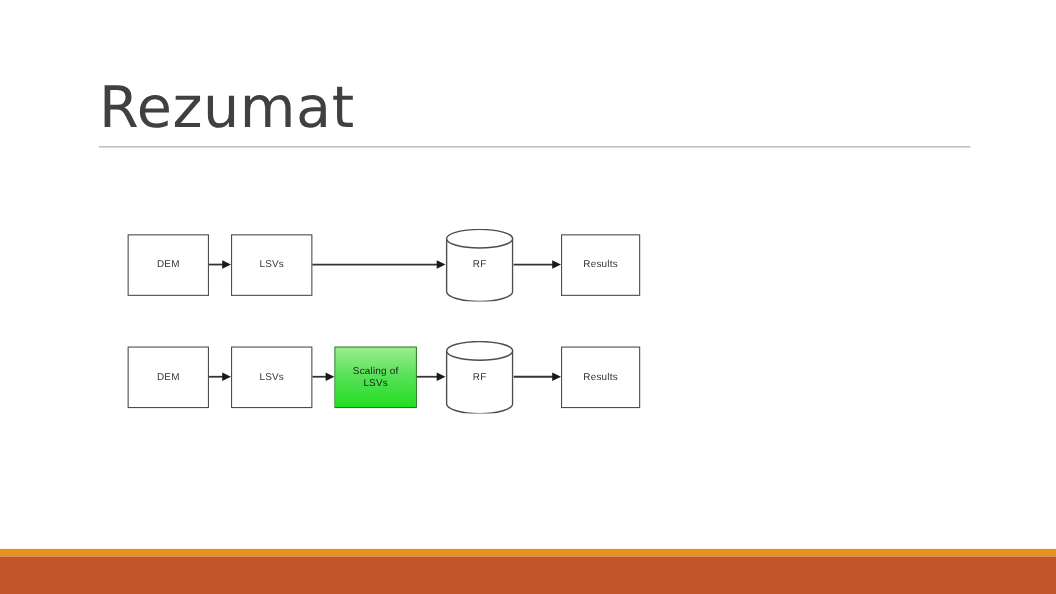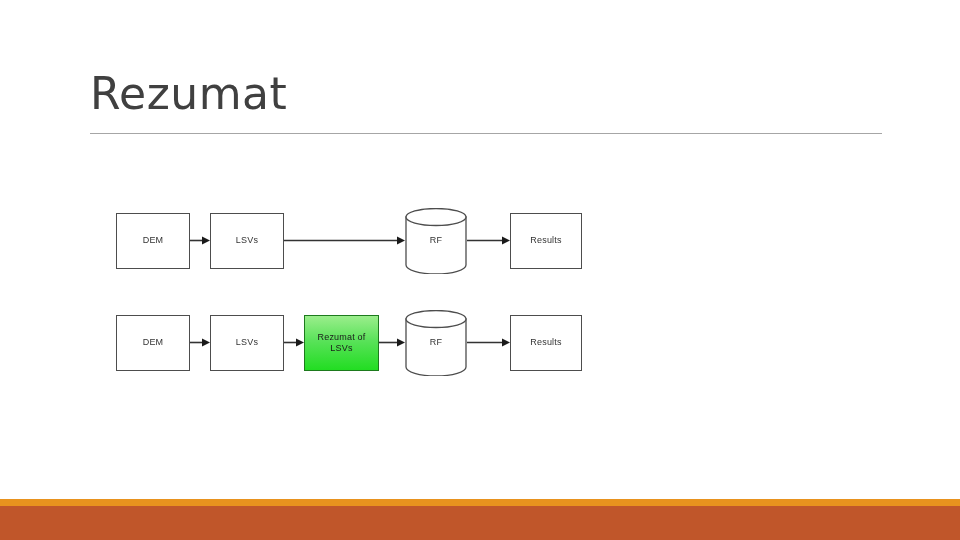--- a/index.html
+++ b/index.html
@@ -14,21 +14,21 @@
     overflow: hidden;
     font-family: "Liberation Sans", sans-serif;
   }
 
   
   #slide-title {
     position: absolute;
     left: 90px;
     top: 72px;
     font-family: "DejaVu Sans", sans-serif;
-    font-size: 44px;
+    font-size: 52px;
     font-weight: 400;
     letter-spacing: 0.5px;
     color: #404040;
     line-height: 1.0;
     white-space: nowrap;
   }
   #title-rule {
     position: absolute;
     left: 90px;
     top: 133px;
@@ -191,21 +191,21 @@
 
     <div class="connector" style="left:284px; top:24px; width:20px;">
       <svg class="conn-svg" viewBox="0 0 20 11" preserveAspectRatio="none">
         <line x1="0" y1="5.5" x2="13" y2="5.5" stroke="#333333" stroke-width="1.6"></line>
         <polygon points="12,1.6 20,5.5 12,9.4" fill="#1a1a1a"></polygon>
       </svg>
     </div>
 
     <div class="node node-green" style="left:304px; top:2px; width:75px;">
       <span style="display:block;">
-        <span>Rezumat of</span><br>
+        <span>Scaling of</span><br>
         <span>LSVs</span>
       </span>
     </div>
 
     <div class="connector" style="left:379px; top:24px; width:26px;">
       <svg class="conn-svg" viewBox="0 0 26 11" preserveAspectRatio="none">
         <line x1="0" y1="5.5" x2="19" y2="5.5" stroke="#333333" stroke-width="1.6"></line>
         <polygon points="18,1.6 26,5.5 18,9.4" fill="#1a1a1a"></polygon>
       </svg>
     </div>

